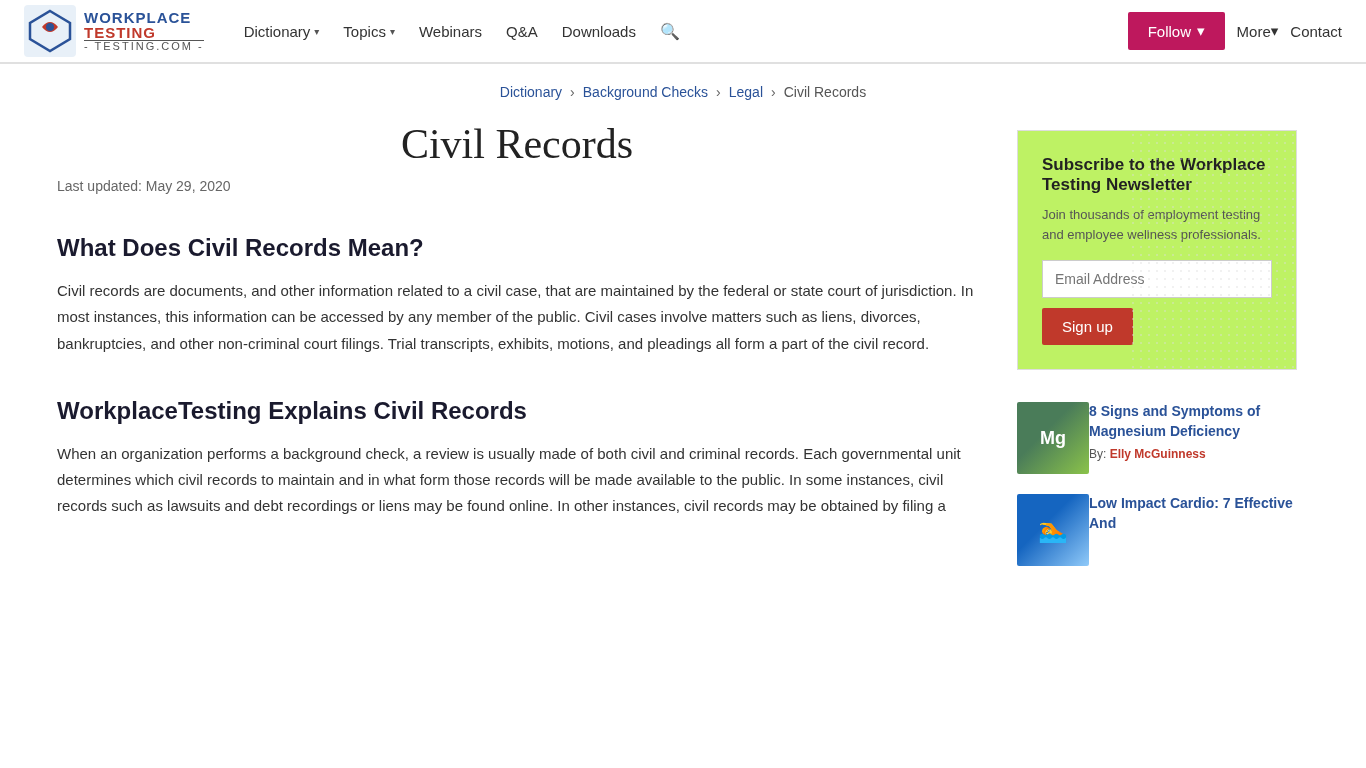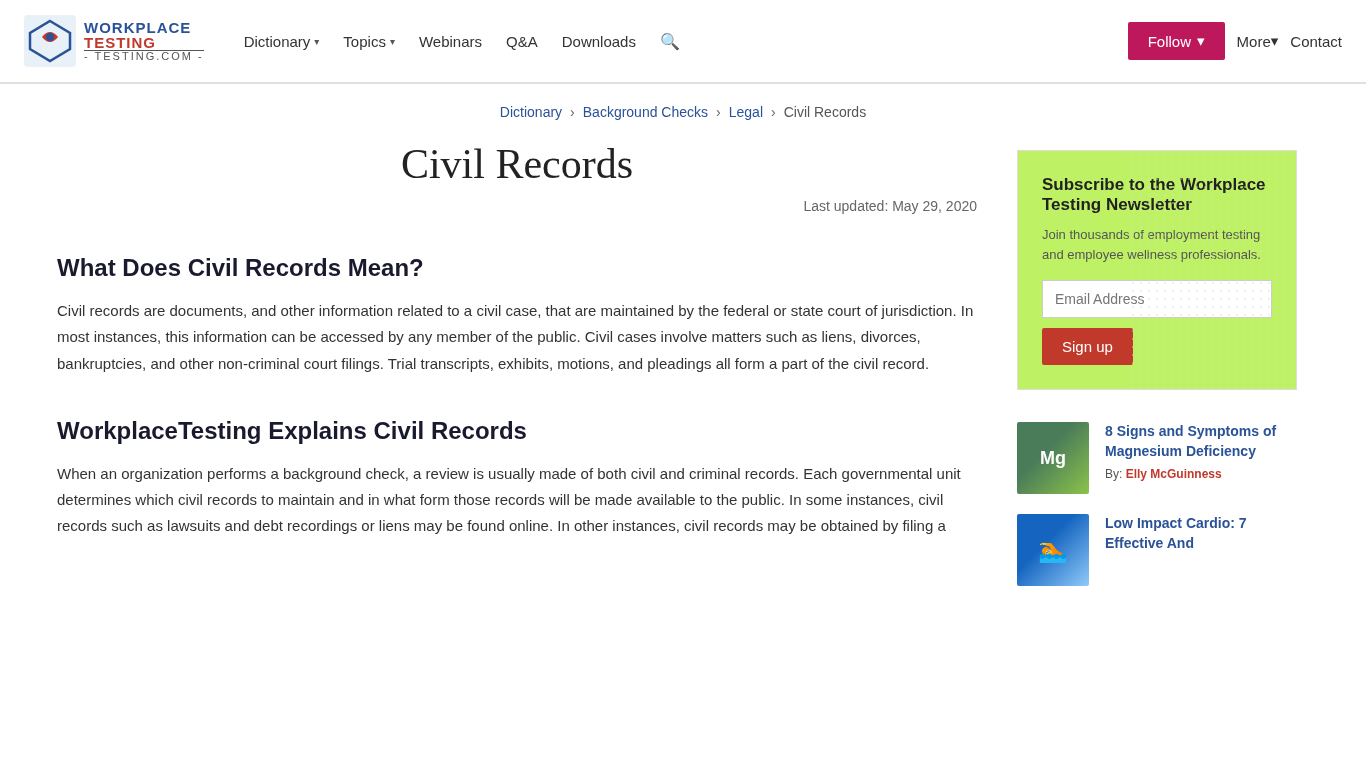--- a/index.html
+++ b/index.html
@@ -4,21 +4,21 @@
   <style>
     * { margin: 0; padding: 0; box-sizing: border-box; }
     body { font-family: 'Georgia', serif; font-size: 16px; color: #333; background: #fff; }
 
     
     .header {
       display: flex;
       align-items: center;
       justify-content: space-between;
       padding: 0 24px;
-      height: 84px;
+      height: 64px;
       border-bottom: 2px solid #e0e0e0;
       background: #fff;
     }
     .header-left {
       display: flex;
       align-items: center;
       gap: 32px;
     }
     .logo {
       display: flex;
@@ -153,21 +153,21 @@
     }
     .page-title {
       font-size: 42px;
       font-weight: normal;
       color: #222;
       text-align: center;
       margin-bottom: 10px;
       margin-top: 10px;
     }
     .last-updated {
-      text-align: right;
+      text-align: left;
       color: #666;
       font-family: Arial, sans-serif;
       font-size: 14px;
       margin-bottom: 32px;
     }
     .section-heading {
       font-size: 24px;
       font-weight: bold;
       color: #1a1a2e;
       margin-bottom: 16px;
@@ -242,21 +242,21 @@
 
     .latest-articles-title {
       font-size: 18px;
       font-weight: bold;
       color: #222;
       font-family: Arial, sans-serif;
       margin-bottom: 16px;
     }
     .article-item {
       display: flex;
-      gap: 16px;
+      gap: 0;
       margin-bottom: 20px;
       align-items: flex-start;
     }
     .article-thumb {
       width: 72px;
       height: 72px;
       flex-shrink: 0;
       object-fit: cover;
       overflow: hidden;
       border-radius: 2px;

